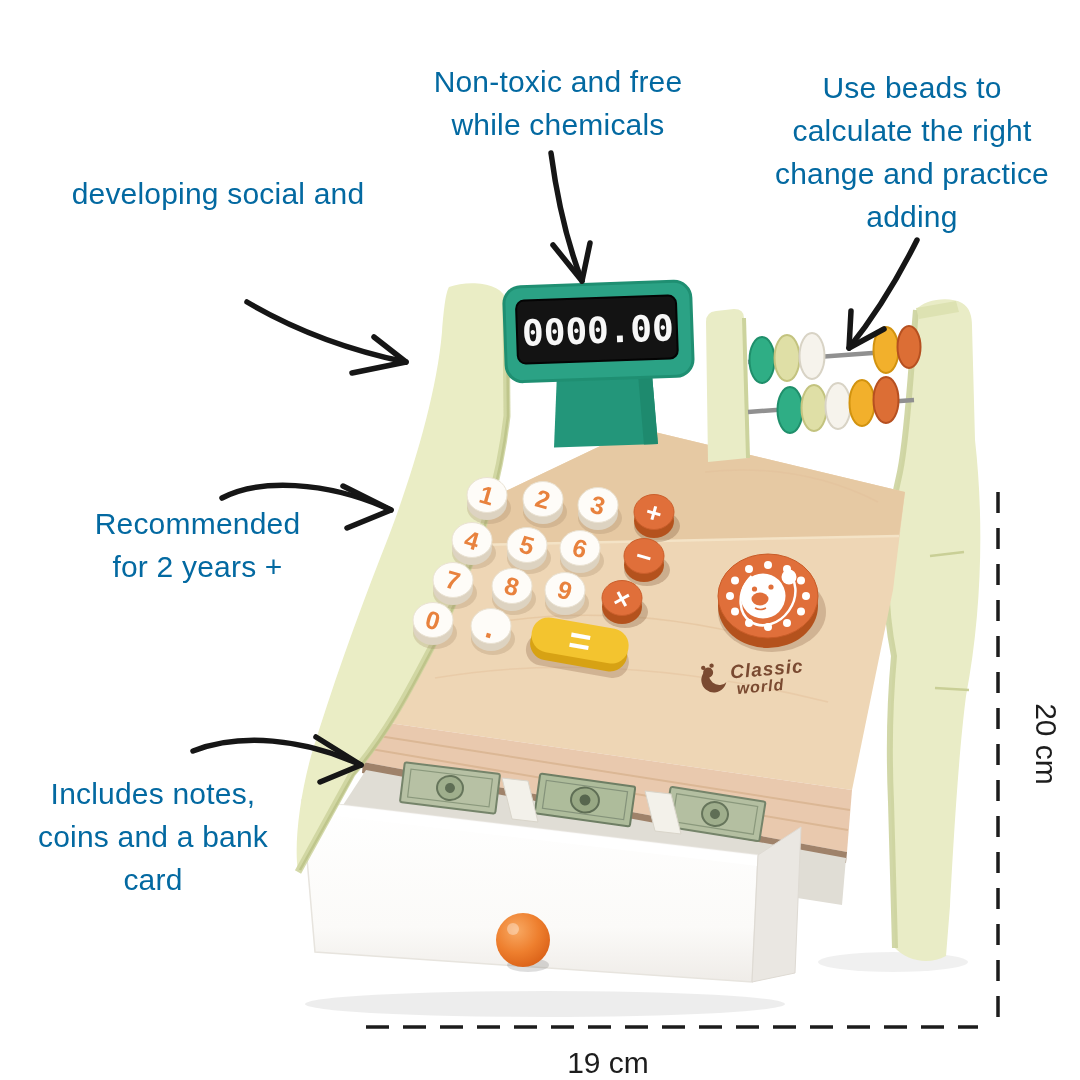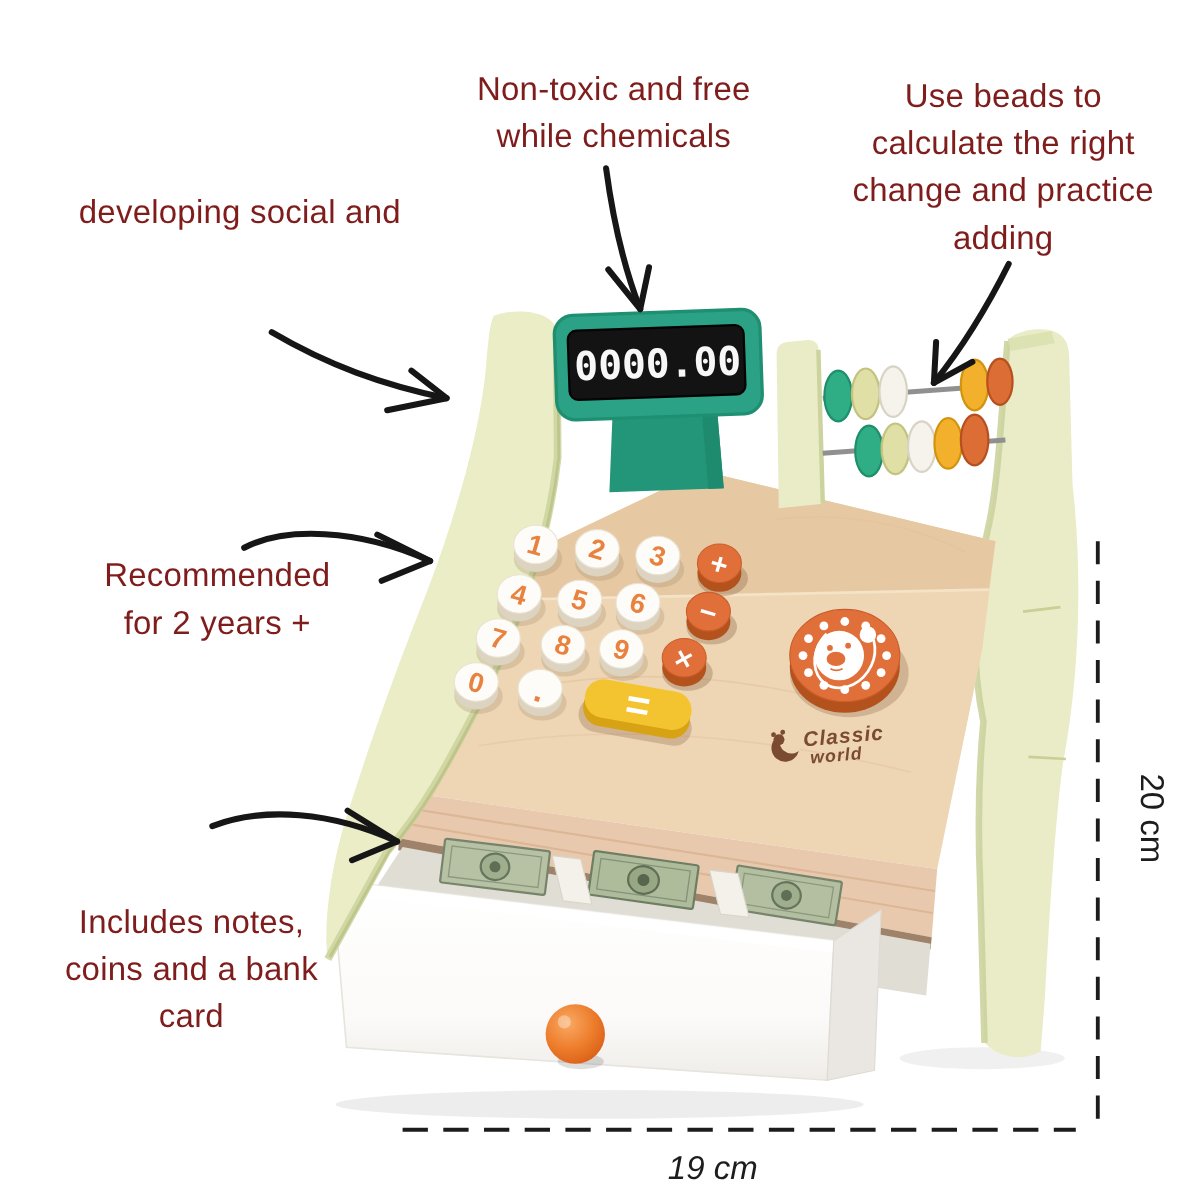--- a/index.html
+++ b/index.html
@@ -1,28 +1,28 @@
 <!DOCTYPE html>
 <html><head>
 <meta charset="utf-8">
 <style>
   html,body{margin:0;padding:0;background:#ffffff;}
   .canvas{position:relative;width:1080px;height:1080px;background:#ffffff;overflow:hidden;
           font-family:"Liberation Sans", sans-serif;color:#1d1d1d;}
   .canvas svg{position:absolute;left:0;top:0;}
   .callout{position:absolute;text-align:center;font-size:30px;line-height:43px;
-           font-weight:500;letter-spacing:.2px;color:#7f1d1d;}
+           font-weight:500;letter-spacing:.2px;color:#0369a1;}
   .callout div{white-space:nowrap;}
   #callout-non-toxic{left:382px;top:60px;width:352px;}
   #callout-use-beads{left:742px;top:66px;width:340px;}
   #callout-have-fun{left:38px;top:172px;width:360px;}
   #callout-recommended{left:40px;top:502px;width:315px;}
-  #callout-includes{left:24px;top:772px;width:300px;margin-top:45px;}
+  #callout-includes{left:3px;top:772px;width:300px;}
   .dim-label{position:absolute;font-size:30px;font-weight:500;color:#1d1d1d;white-space:nowrap;}
-  #dim-width{left:648px;top:1063px;transform:translate(-50%,-50%);font-style:italic;}
+  #dim-width{left:608px;top:1063px;transform:translate(-50%,-50%);}
   #dim-height{left:1046px;top:744px;transform:translate(-50%,-50%) rotate(90deg);}
   .seg{font-family:"DejaVu Sans Mono", monospace;font-weight:bold;}
   .brandtxt{font-family:"Liberation Sans", sans-serif;font-style:italic;font-weight:bold;}
   .keylbl{font-family:"Liberation Sans", sans-serif;font-weight:bold;}
 </style>
 </head>
 <body>
 
 <div class="canvas">
 

